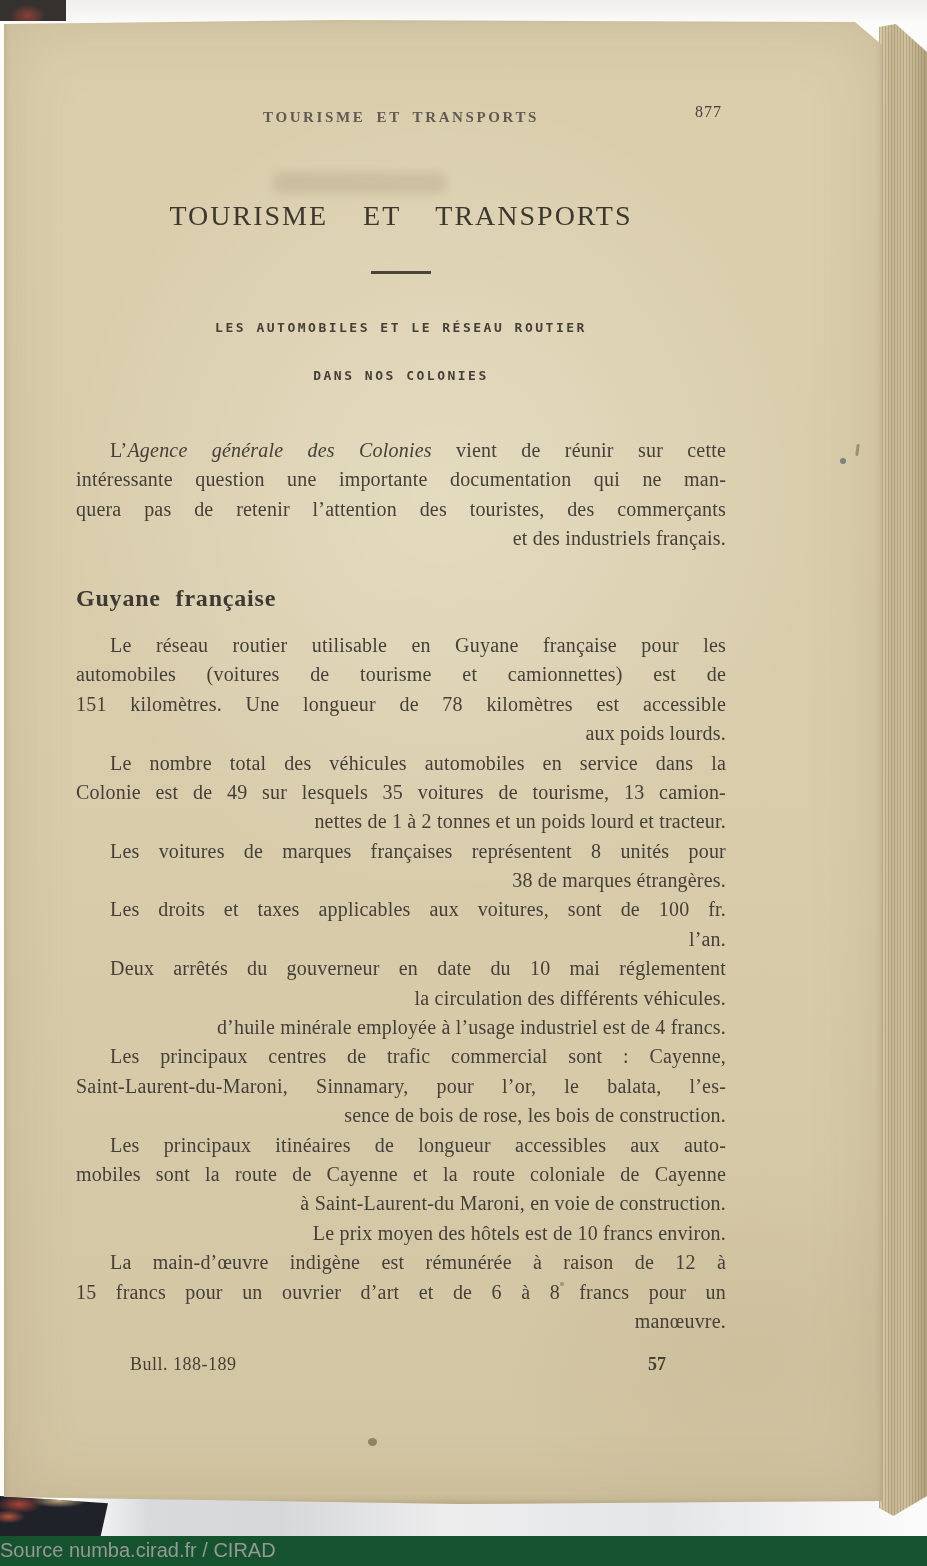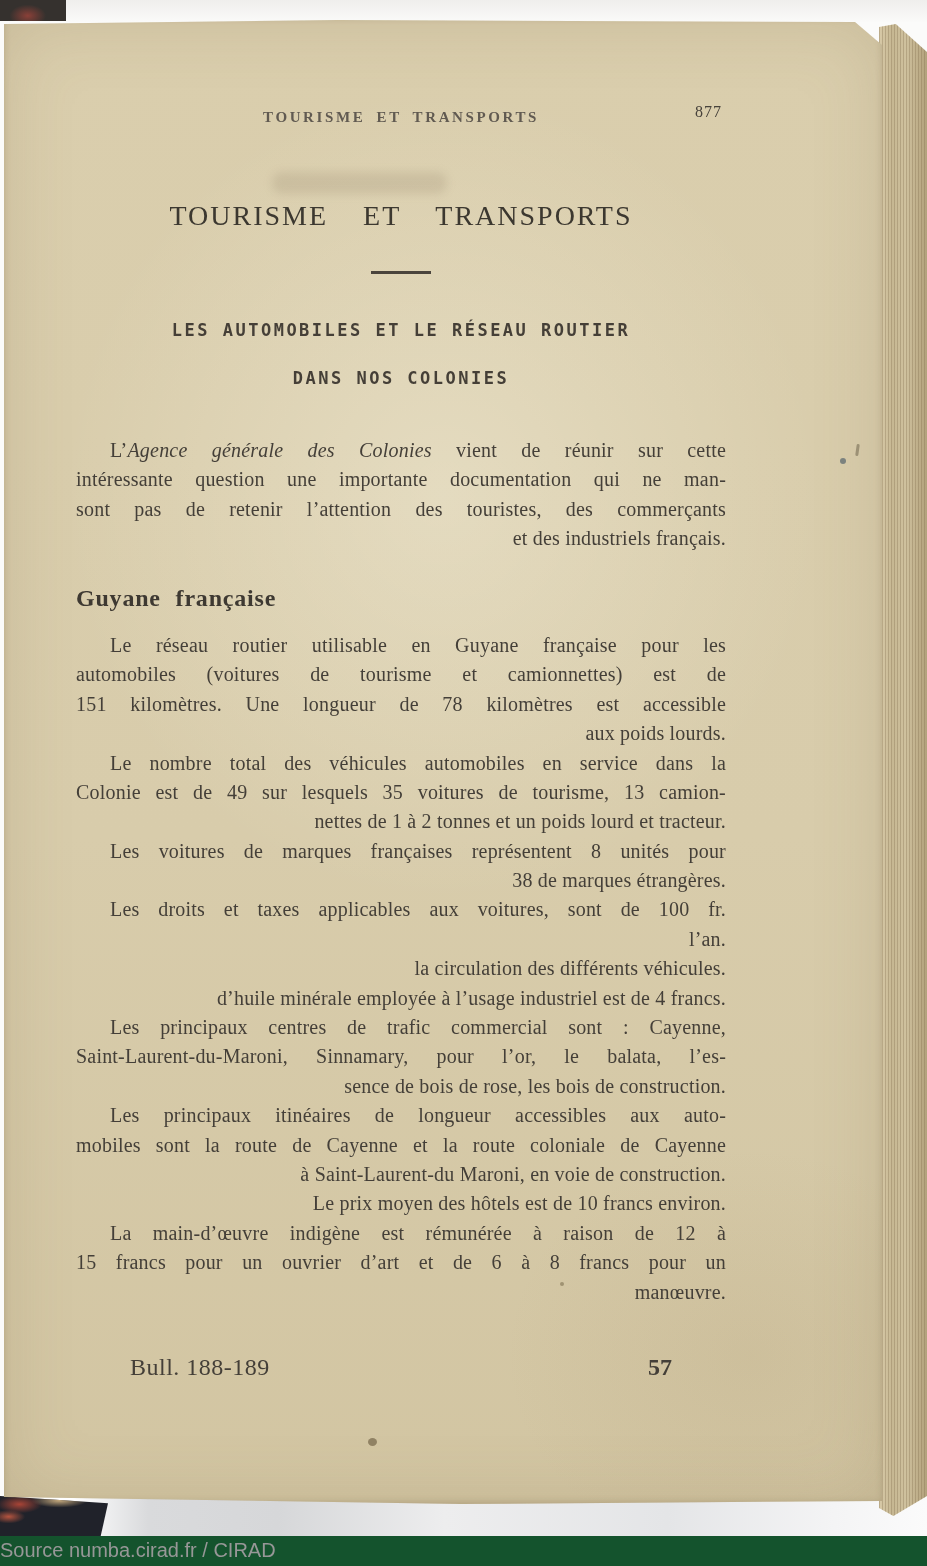--- a/index.html
+++ b/index.html
@@ -55,40 +55,40 @@
   
   .main-title { position: absolute; left: 72px; top: 180px; width: 650px; margin: 0;
                 text-align: center; font-size: 28px; font-weight: normal; color: #3c3830;
                 letter-spacing: 2px; word-spacing: 26px; }
   .rule-wrap { position: absolute; left: 72px; top: 240px; width: 650px; text-align: center; }
   .title-rule { display: inline-block; width: 60px; height: 3px; background: #4a443c; }
 
   
   .subtitle { position: absolute; left: 36px; width: 722px; margin: 0; text-align: center;
               font-family: "DejaVu Sans Mono", "Liberation Mono", monospace;
-              font-size: 17px; font-weight: bold; color: #453f37; letter-spacing: 2.5px; }
+              font-size: 13px; font-weight: bold; color: #453f37; letter-spacing: 2.5px; }
   .subtitle.l1 { top: 300px; }
   .subtitle.l2 { top: 348px; }
 
   
   .body-col { position: absolute; left: 72px; top: 416px; width: 650px;
               font-size: 20px; color: #443f38; letter-spacing: 0.2px; }
   .bline { height: 29.4px; line-height: 29.4px; }
   .jline { text-align: justify; overflow: hidden; }
   .jline::after { content: ""; display: inline-block; width: 100%; }
   .last { text-align: right; white-space: nowrap; }
   .indent { text-indent: 34px; }
   .it { font-style: italic; }
   .sec-heading { height: 29.4px; line-height: 29.4px; margin: 30px 0 18px 0; 
                  font-weight: bold; font-size: 24px; color: #3e3932; word-spacing: 8px;
                  letter-spacing: 0.8px; }
 
   
   .footer-row { position: absolute; left: 72px; top: 1334px; width: 650px; height: 24px;
-                font-size: 24px; color: #443f38; }
+                font-size: 18px; color: #443f38; }
   .footer-left { position: absolute; left: 54px; top: 0; letter-spacing: 0.5px; }
   .footer-right { position: absolute; left: 572px; top: 0; font-weight: bold; }
 
   
   .ghost-title { position: absolute; left: 268px; top: 152px; width: 175px; height: 22px;
                  background: rgba(125,108,78,0.16); border-radius: 10px; filter: blur(4px); }
   .speck-blue { position: absolute; left: 836px; top: 438px; width: 6px; height: 6px;
                 border-radius: 50%; background: #5d6a70; opacity: 0.75; }
   .mark-dash { position: absolute; left: 852px; top: 424px; width: 3px; height: 12px;
                background: rgba(100,90,68,0.5); border-radius: 2px; transform: rotate(8deg); }
@@ -131,21 +131,21 @@
       <div class="title-rule"></div>
     </div>
 
     <h2 class="subtitle l1">LES AUTOMOBILES ET LE RÉSEAU ROUTIER</h2>
     <h2 class="subtitle l2">DANS NOS COLONIES</h2>
 
     <div class="body-col" id="body-col">
         <div class="para">
           <div class="bline jline indent"><span>L’</span><span class="it">Agence générale des Colonies</span><span> vient de réunir sur cette</span></div>
           <div class="bline jline">intéressante question une importante documentation qui ne man-</div>
-          <div class="bline jline">sont pas de retenir l’attention des touristes, des commerçants</div>
+          <div class="bline jline">quera pas de retenir l’attention des touristes, des commerçants</div>
           <div class="bline last">et des industriels français.</div>
         </div>
         <div class="sec-heading">Guyane française</div>
         <div class="para">
           <div class="bline jline indent">Le réseau routier utilisable en Guyane française pour les</div>
           <div class="bline jline">automobiles (voitures de tourisme et camionnettes) est de</div>
           <div class="bline jline">151 kilomètres. Une longueur de 78 kilomètres est accessible</div>
           <div class="bline last">aux poids lourds.</div>
         </div>
         <div class="para">
@@ -155,20 +155,21 @@
         </div>
         <div class="para">
           <div class="bline jline indent">Les voitures de marques françaises représentent 8 unités pour</div>
           <div class="bline last">38 de marques étrangères.</div>
         </div>
         <div class="para">
           <div class="bline jline indent">Les droits et taxes applicables aux voitures, sont de 100 fr.</div>
           <div class="bline last">l’an.</div>
         </div>
         <div class="para">
+          <div class="bline jline indent">Deux arrêtés du gouverneur en date du 10 mai réglementent</div>
           <div class="bline last">la circulation des différents véhicules.</div>
         </div>
         <div class="para">
           <div class="bline last">d’huile minérale employée à l’usage industriel est de 4 francs.</div>
         </div>
         <div class="para">
           <div class="bline jline indent">Les principaux centres de trafic commercial sont : Cayenne,</div>
           <div class="bline jline">Saint-Laurent-du-Maroni, Sinnamary, pour l’or, le balata, l’es-</div>
           <div class="bline last">sence de bois de rose, les bois de construction.</div>
         </div>

